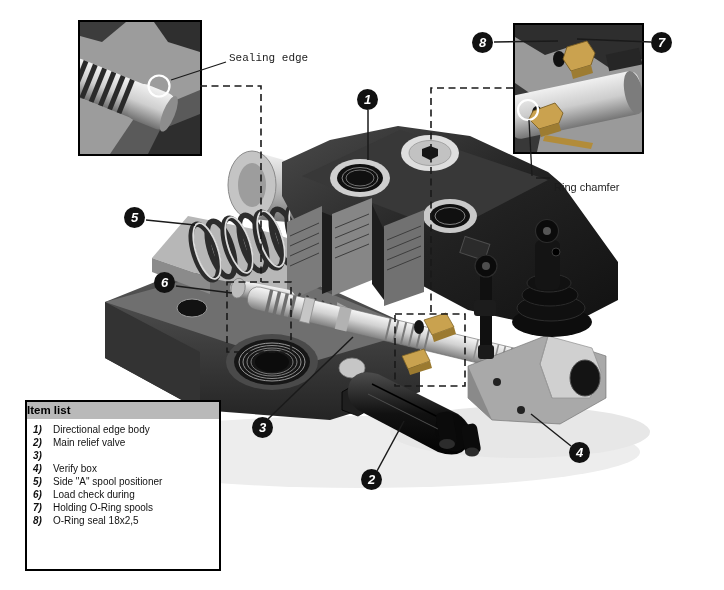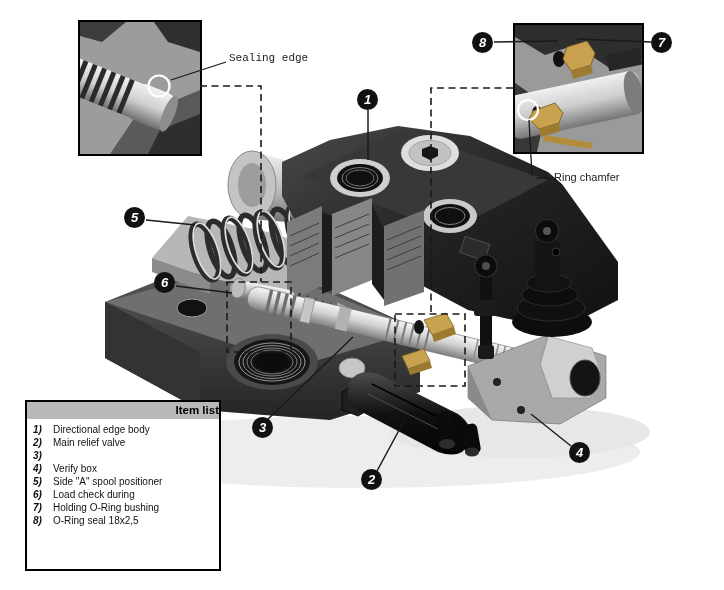--- a/index.html
+++ b/index.html
@@ -20,21 +20,21 @@
   }
   .figlabel {
     position:absolute; z-index:4; font-size:11px; color:#1c1c1c; white-space:nowrap;
   }
   .itemlist {
     position:absolute; z-index:4; left:25px; top:400px; width:196px; height:171px;
     border:2px solid #000; background:#fff; box-sizing:border-box;
   }
   .itemlist-header {
     background:#b9b9b9; color:#000; font-weight:bold; font-size:11.5px;
-    text-align:right; padding:2px 0 3px 8px;
+    text-align:left; padding:2px 0 3px 0;
   }
   .itemlist-body { padding:4px 6px 0 6px; }
   .item-row { display:flex; font-size:10px; line-height:13px; color:#111; margin-bottom:0px; }
   .item-num { width:20px; flex-shrink:0; font-style:italic; font-weight:bold; }
   .item-text .it { font-style:italic; }
 </style>
 </head>
 <body>
 
 <div class="canvas">
@@ -365,21 +365,21 @@
       <span>6</span>
     </div>
   <div class="callout" style="left:651px; top:32px;">
       <span>7</span>
     </div>
   <div class="callout" style="left:472px; top:32px;">
       <span>8</span>
     </div>
 
   <div class="figlabel" style="left:229px; top:52px;font-family:Liberation Mono, monospace;">Sealing edge</div>
-  <div class="figlabel" style="left:554px; top:171px;">Ring chamfer</div>
+  <div class="figlabel" style="left:554px; top:181px;">Ring chamfer</div>
 
   <div class="itemlist">
     <div class="itemlist-header">Item list</div>
     <div class="itemlist-body">
       <div class="item-row">
         <span class="item-num">1)</span>
         <span class="item-text"><span>Directional edge body</span><span class="it"></span></span>
       </div>
       <div class="item-row">
         <span class="item-num">2)</span>
@@ -395,21 +395,21 @@
       <div class="item-row">
         <span class="item-num">5)</span>
         <span class="item-text"><span>Side "A" spool positioner</span><span class="it"></span></span>
       </div>
       <div class="item-row">
         <span class="item-num">6)</span>
         <span class="item-text"><span>Load check during</span><span class="it"></span></span>
       </div>
       <div class="item-row">
         <span class="item-num">7)</span>
-        <span class="item-text"><span>Holding O-Ring bushing</span><span class="it"></span></span>
+        <span class="item-text"><span>Holding O-Ring spools</span><span class="it"></span></span>
       </div>
       <div class="item-row">
         <span class="item-num">8)</span>
         <span class="item-text"><span>O-Ring seal 18x2,5</span><span class="it"></span></span>
       </div>
     </div>
   </div>
 
 </div>
 

